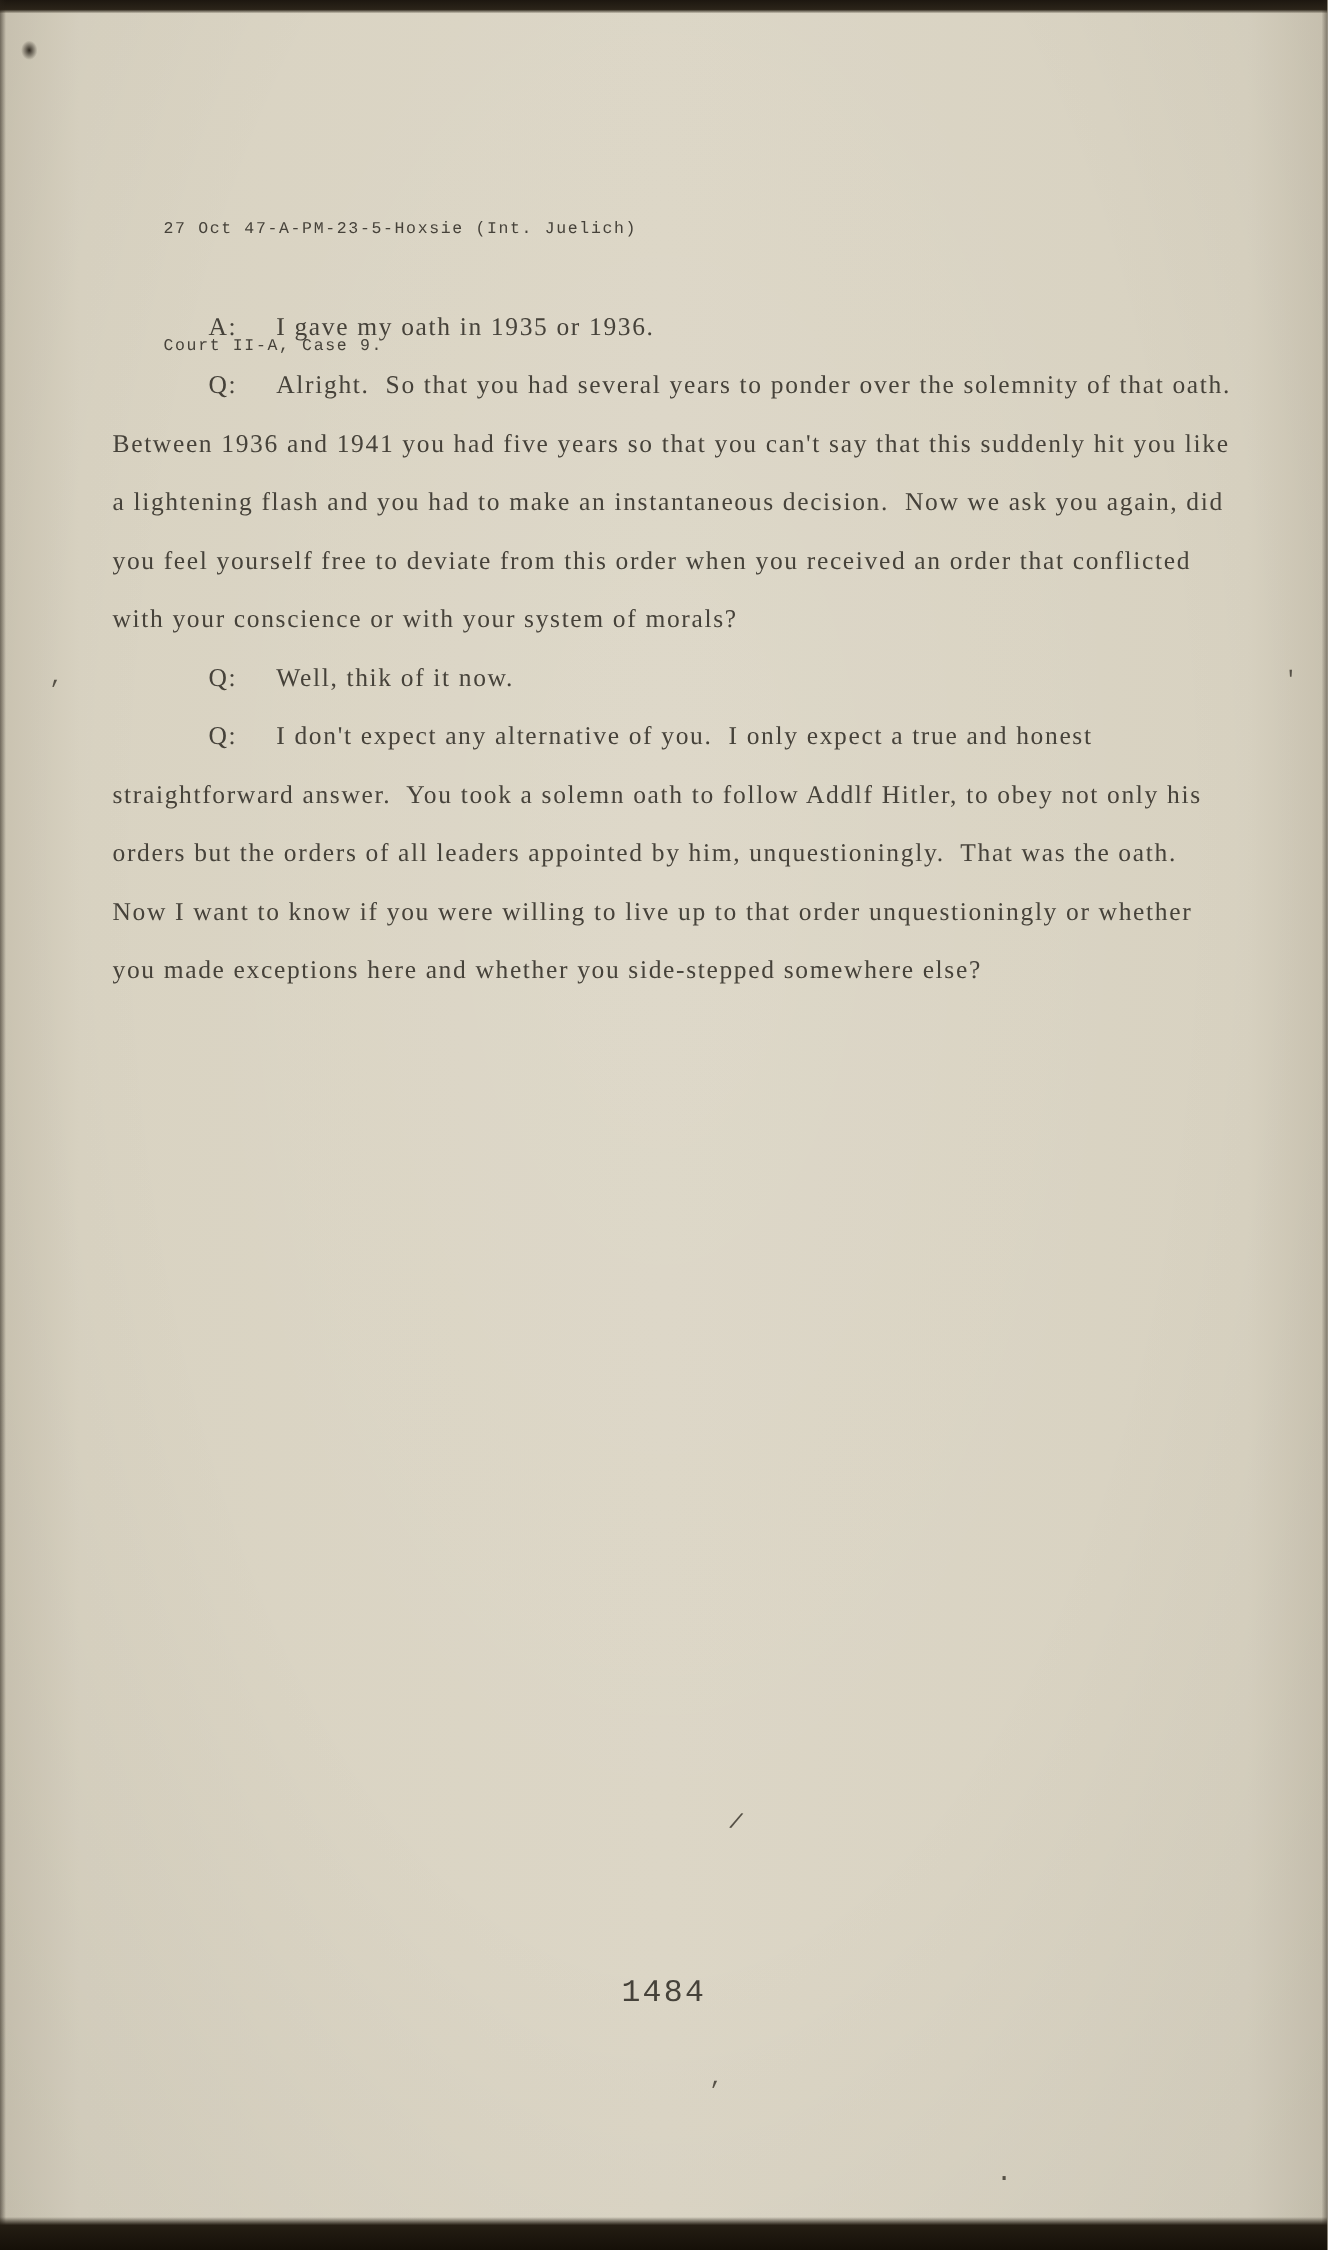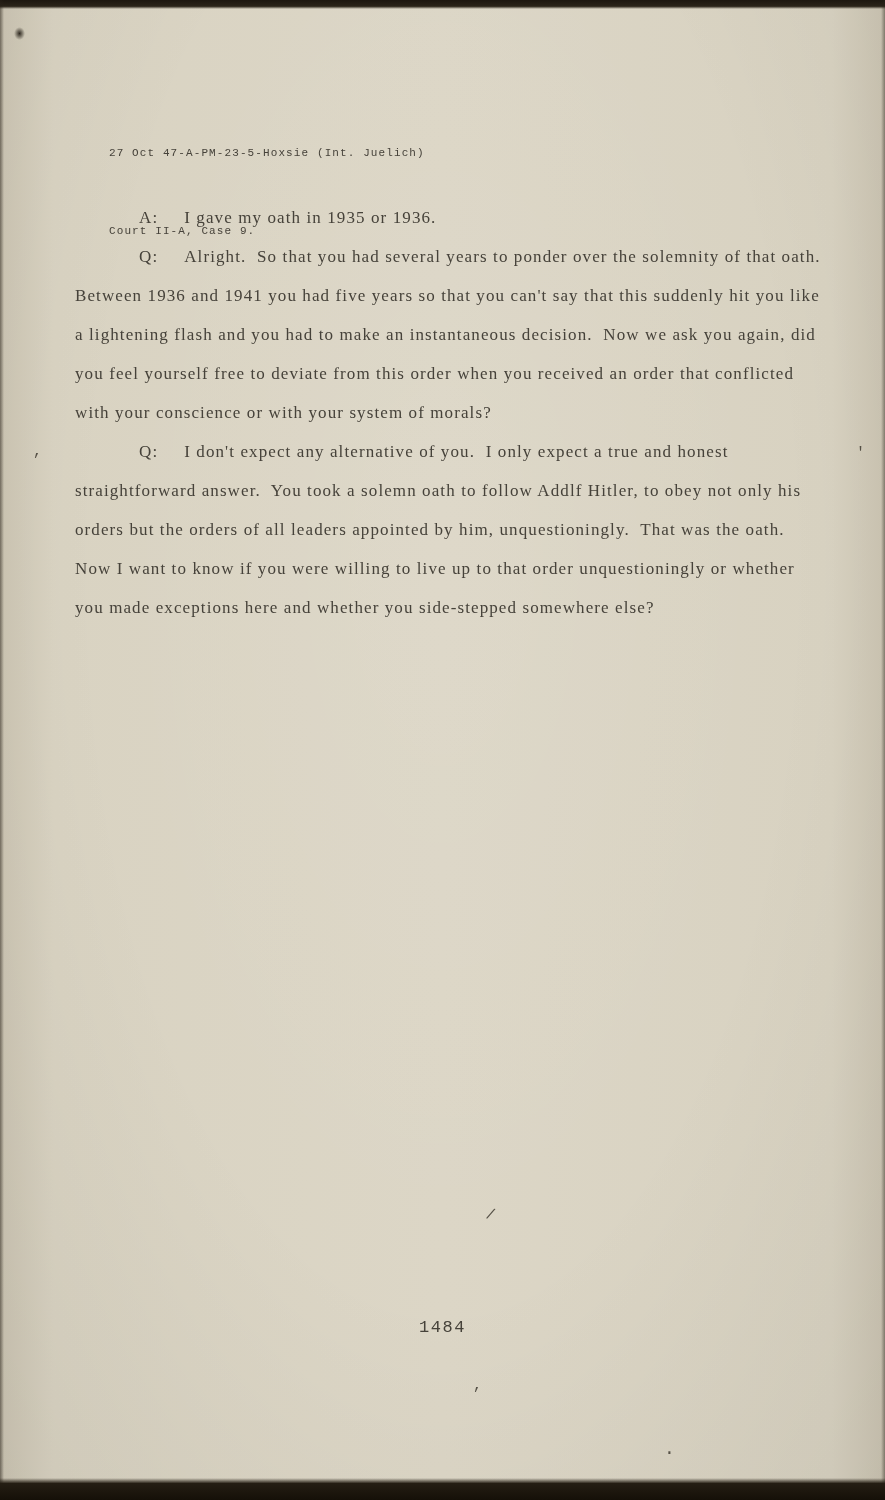--- a/index.html
+++ b/index.html
@@ -64,21 +64,21 @@
 
   .speaker { margin-right: 26px; }
   .ptext   { white-space: pre-wrap; }
 
   .page-number {
     position: absolute;
     top: 1318px;
     left: 0;
     width: 885px;
     text-align: center;
-    font-size: 17px;
+    font-size: 21px;
     letter-spacing: 1.5px;
   }
 
   
   .speck {
     position: absolute;
     color: #555046;
     font-size: 15px;
     line-height: 1;
     user-select: none;
@@ -109,20 +109,23 @@
   </div>
 
   <div class="body-text">
     <p>
       <span class="speaker">A:</span><span class="ptext">I gave my oath in 1935 or 1936.</span>
     </p>
     <p>
       <span class="speaker">Q:</span><span class="ptext">Alright.  So that you had several years to ponder over the solemnity of that oath.  Between 1936 and 1941 you had five years so that you can't say that this suddenly hit you like a lightening flash and you had to make an instantaneous decision.  Now we ask you again, did you feel yourself free to deviate from this order when you received an order that conflicted with your conscience or with your system of morals?</span>
     </p>
     <p>
+      <span class="speaker">Q:</span><span class="ptext">Well, thik of it now.</span>
+    </p>
+    <p>
       <span class="speaker">Q:</span><span class="ptext">I don't expect any alternative of you.  I only expect a true and honest straightforward answer.  You took a solemn oath to follow Addlf Hitler, to obey not only his orders but the orders of all leaders appointed by him, unquestioningly.  That was the oath.  Now I want to know if you were willing to live up to that order unquestioningly or whether you made exceptions here and whether you side-stepped somewhere else?</span>
     </p>
   </div>
 
   <div class="page-number">1484</div>
 
   <span class="speck s1">,</span>
   <span class="speck s2">'</span>
   <span class="speck s3">/</span>
   <span class="speck s4">,</span>

